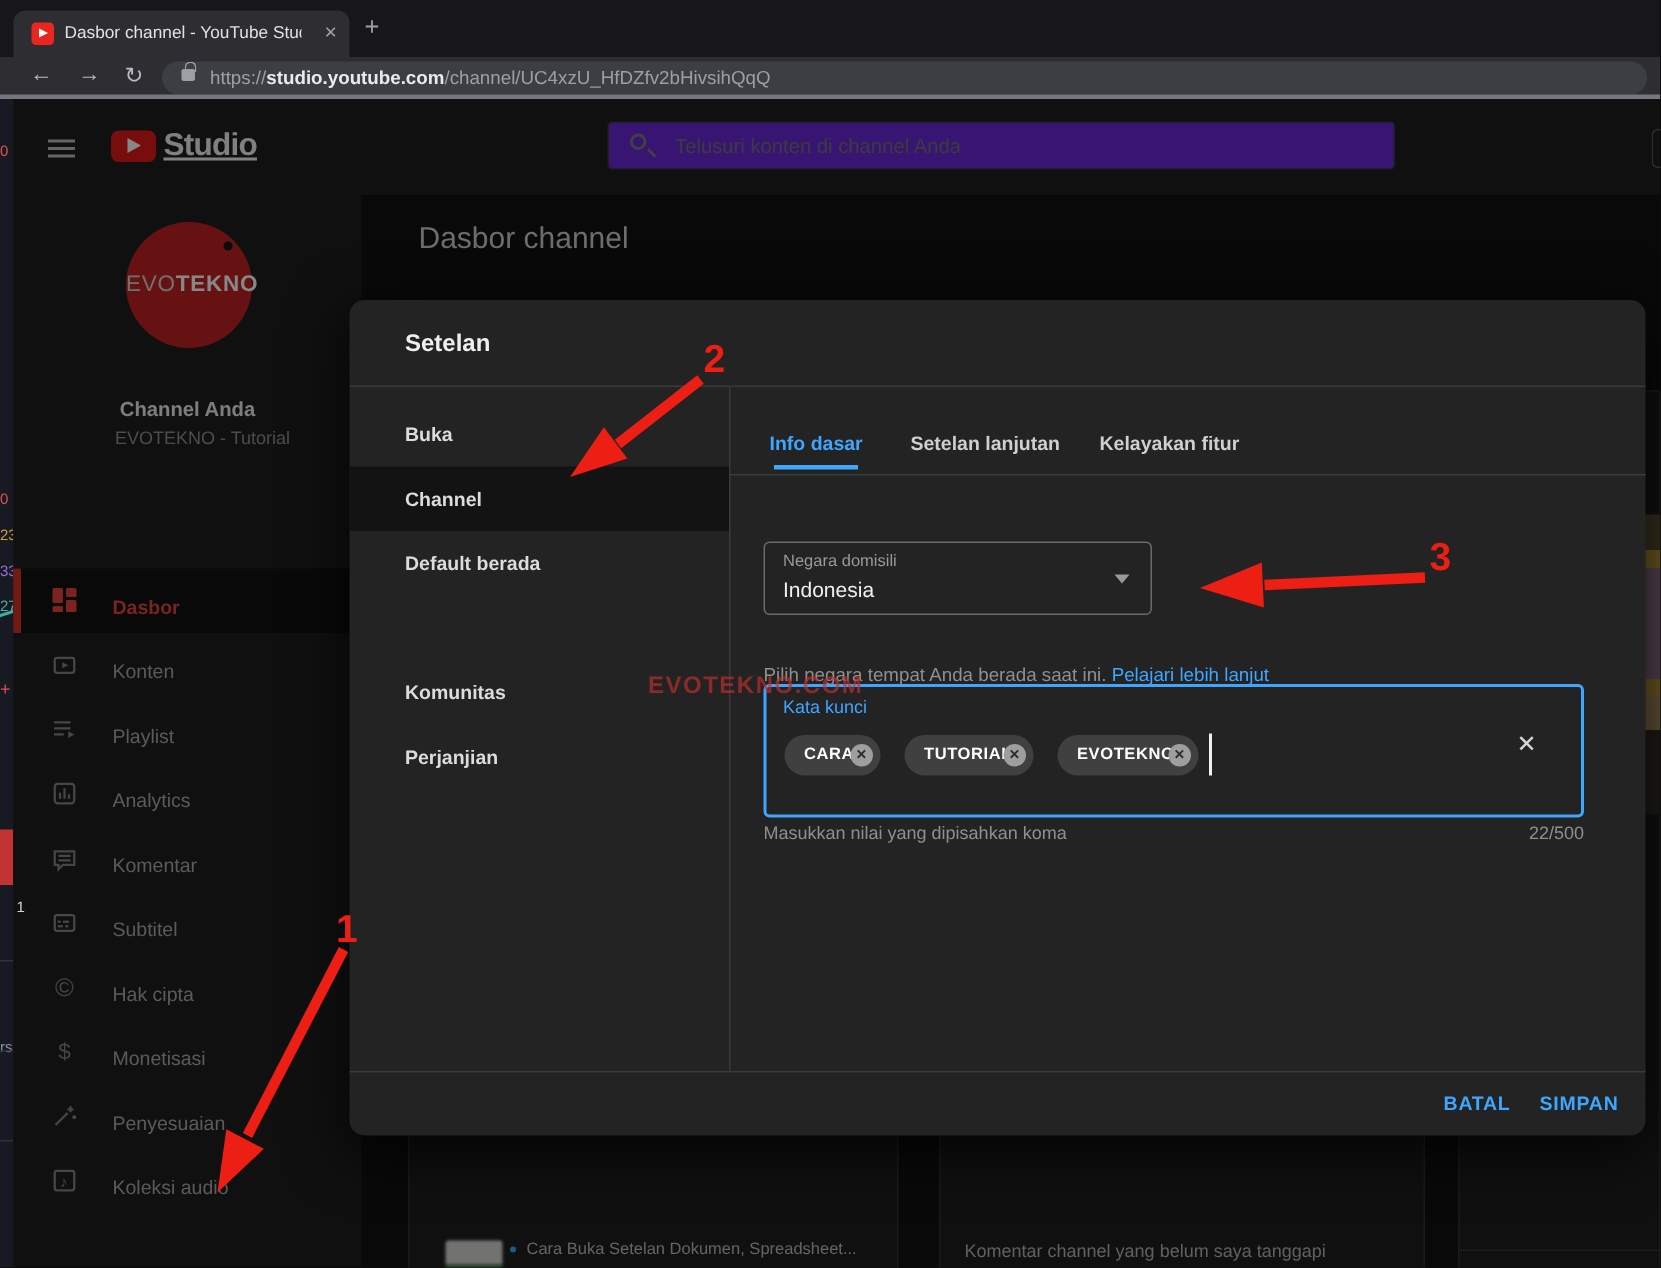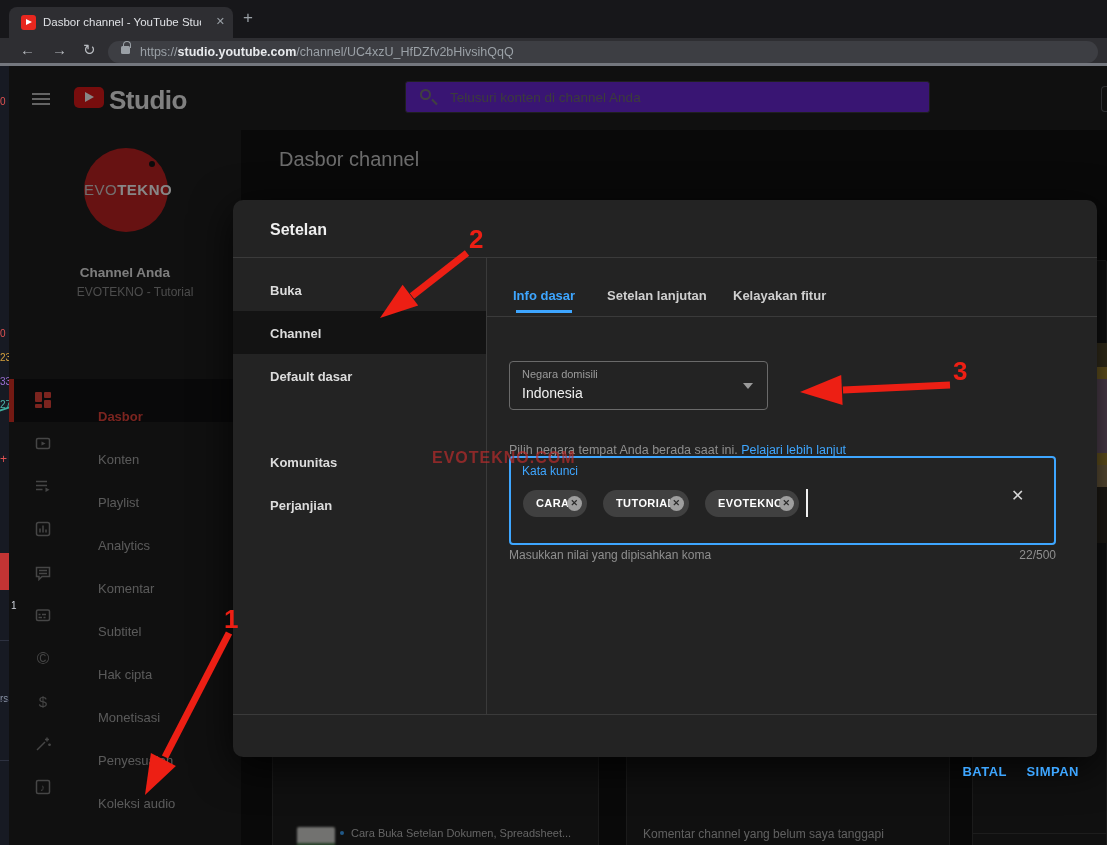--- a/index.html
+++ b/index.html
@@ -31,39 +31,39 @@
   #url-text { position:absolute; left:32px; top:4px; font-size:12.5px; white-space:nowrap; color:#9aa0a6; }
   #url-text .domain { color:#e8eaed; font-weight:bold; }
   #chrome-bottom-line { position:absolute; left:0; top:63px; width:1107px; height:3px; background:#74777e; z-index:2; }
 
   
   #app { position:absolute; left:9px; top:66px; width:1098px; height:779px; background:#121212; z-index:3; }
   #yt-header { position:absolute; left:0; top:0; width:1098px; height:64px; background:#1f1f1f; }
   #hamburger span { display:block; width:18px; height:2px; background:#bdbdbd; margin:3px 0; }
   #yt-logo-mark { position:absolute; left:65px; top:21px; width:30px; height:21px; background:#e01a1a; border-radius:5px; }
   #yt-logo-mark:after { content:""; position:absolute; left:11px; top:5px; border-left:9px solid #fff; border-top:5.5px solid transparent; border-bottom:5.5px solid transparent; }
-  #brand { position:absolute; left:100px; top:19px; font-size:26px; font-weight:bold; letter-spacing:-0.5px; color:#f1f1f1; }
+  #brand { position:absolute; left:100px; top:19px; font-size:21px; font-weight:bold; letter-spacing:-0.5px; color:#f1f1f1;text-decoration:underline; }
   #search-box { position:absolute; left:396px; top:15px; width:525px; height:32px; background:#6d28d9; border:1px solid #3c3c3c; border-radius:3px; }
   #search-icon { position:absolute; left:14px; top:7px; width:11px; height:11px; border:2px solid #7a7a7a; border-radius:50%; }
   #search-icon:after { content:""; position:absolute; left:9px; top:10px; width:7px; height:2px; background:#7a7a7a; transform:rotate(45deg); }
   #search-input { position:absolute; left:44px; top:1px; width:440px; height:28px; background:transparent; border:none; outline:none; color:#aaa; font-size:13.5px; font-family:"Liberation Sans",sans-serif; }
   #search-input::placeholder { color:#717171; }
   #header-right-sliver { position:absolute; left:1092px; top:20px; width:8px; height:26px; border:1px solid #55585e; border-right:none; border-radius:4px 0 0 4px; }
 
   
   #sidebar { position:absolute; left:0; top:64px; width:232px; height:715px; background:#1f1f1f; }
   #avatar { position:absolute; left:75px; top:18px; width:84px; height:84px; background:#c32222; border-radius:50%; text-align:center; }
   #avatar .logo-line { position:relative; top:33px; font-size:15px; letter-spacing:0.5px; }
   #avatar .lt { color:#d8d2d2; } #avatar .bd { color:#fff; font-weight:bold; }
   #avatar .reg-dot { position:absolute; right:13px; top:13px; width:6px; height:6px; background:#151515; border-radius:50%; }
   #channel-label { position:absolute; left:0; top:135px; width:232px; text-align:center; font-size:13.5px; font-weight:bold; color:#ececec; }
   #channel-name { position:absolute; left:0; top:155px; width:232px; text-align:center; font-size:12px; color:#909090;padding-left:20px; }
   .side-item { position:absolute; left:0; width:232px; height:43px; }
   .side-item .icon-box { position:absolute; left:24px; top:12px; width:20px; height:20px; color:#848484; font-size:16px; line-height:20px; text-align:center; }
-  .side-item .lbl { position:absolute; left:66px; top:16px; line-height:43px; font-size:13px; color:#aaaaaa;margin-left:23px; }
+  .side-item .lbl { position:absolute; left:66px; top:4px; line-height:43px; font-size:13px; color:#aaaaaa; }
   .side-item.active { background:#111113; }
   .side-item.active .lbl { color:#e8453c; font-weight:bold; }
   .side-item.active .active-bar { position:absolute; left:0; top:0; width:5px; height:43px; background:#d93025; }
   .oicon { stroke:#848484; fill:none; stroke-width:1.5; }
   .side-item.active .oicon { stroke:none; fill:#e8453c; }
 
   
   #main { position:absolute; left:232px; top:64px; width:866px; height:715px; background:#121212; }
   #page-title { position:absolute; left:38px; top:18px; font-size:20px; color:#cccccc; }
   .card { position:absolute; top:130px; background:#1f1f1f; border:1px solid #343434; border-radius:2px; }
@@ -110,21 +110,21 @@
   #kw-box { position:absolute; left:276px; top:256px; width:547px; height:89px; border:2px solid #3ea6ff; border-radius:4px; }
   #kw-label { position:absolute; left:11px; top:6px; font-size:12px; color:#3ea6ff; }
   .chip { position:absolute; top:32px; height:27px; background:#404040; border-radius:14px; color:#fff; font-size:11px; font-weight:bold; letter-spacing:0.4px; line-height:27px; padding-left:13px; }
   .chip .x-circle { position:absolute; top:6px; width:15px; height:15px; background:#9e9e9e; border-radius:50%; color:#2b2b2b; font-size:9px; font-weight:bold; line-height:15px; text-align:center; }
   #kw-cursor { position:absolute; left:295px; top:31px; width:1.5px; height:28px; background:#f0f0f0; }
   #kw-clear { position:absolute; left:500px; top:28px; font-size:16px; color:#d6d6d6; }
   #kw-help { position:absolute; left:276px; top:348px; font-size:12px; color:#8f8f8f; }
   #kw-counter { position:absolute; left:276px; top:348px; width:547px; text-align:right; font-size:12px; color:#8f8f8f; }
 
   #dlg-foot-div { position:absolute; left:0; top:514px; width:864px; height:1px; background:#3a3a3a; }
-  .dlg-btn { position:absolute; top:528px; font-size:13px; font-weight:bold; letter-spacing:0.5px; color:#3ea6ff; background:none; border:none; cursor:pointer; font-family:"Liberation Sans",sans-serif;margin-top:36px; }
+  .dlg-btn { position:absolute; top:528px; font-size:13px; font-weight:bold; letter-spacing:0.5px; color:#3ea6ff; background:none; border:none; cursor:pointer; font-family:"Liberation Sans",sans-serif; }
   #btn-cancel { right:90px; }
   #btn-save { right:18px; }
 
   
   #arrows { position:absolute; left:0; top:0; z-index:30; pointer-events:none; }
   #arrows text { font-family:"Liberation Sans",sans-serif; font-weight:bold; font-size:26px; fill:#ed1f14; }
 </style>
 </head>
 <body>
 
@@ -324,21 +324,21 @@
   <div id="scrim"></div>
   <span id="stray-1">1</span>
 
   <div id="dialog">
     <div id="dlg-title">Setelan</div>
     <div id="dlg-head-div"></div>
     <div id="dlg-vdiv"></div>
 
     <div class="dlg-nav-item" style="top:68px"><span class="lbl">Buka</span></div>
     <div class="dlg-nav-item active" style="top:111px"><span class="lbl">Channel</span></div>
-    <div class="dlg-nav-item" style="top:154px"><span class="lbl">Default dasar</span></div>
+    <div class="dlg-nav-item" style="top:154px"><span class="lbl">Default berada</span></div>
     <div class="dlg-nav-item" style="top:240px"><span class="lbl">Komunitas</span></div>
     <div class="dlg-nav-item" style="top:283px"><span class="lbl">Perjanjian</span></div>
 
     <span class="dlg-tab active" style="left:280px">Info dasar</span>
     <span class="dlg-tab" style="left:374px">Setelan lanjutan</span>
     <span class="dlg-tab" style="left:500px">Kelayakan fitur</span>
     <div id="tab-underline"></div>
     <div id="dlg-tabs-div"></div>
 
     <div id="country-box">

